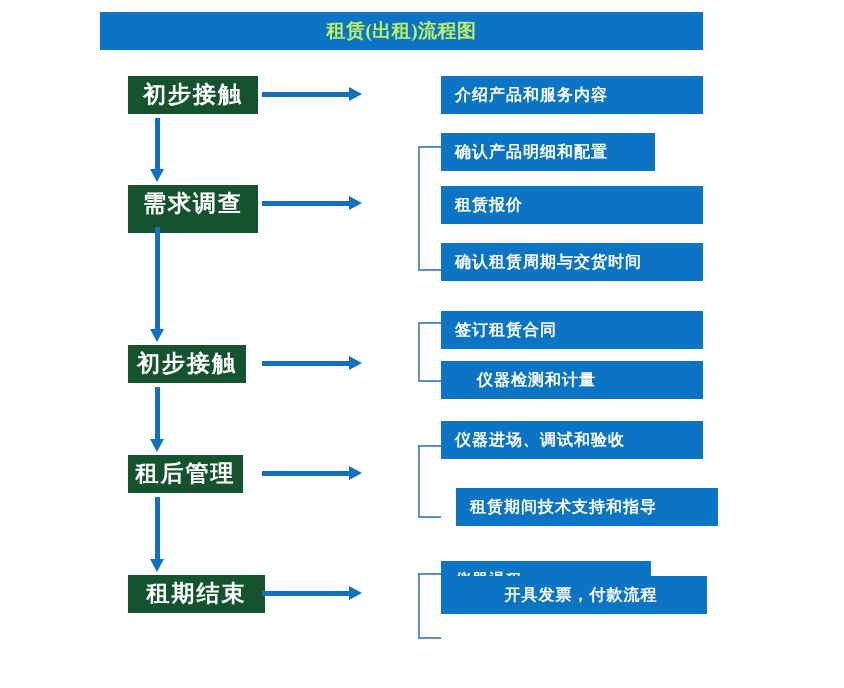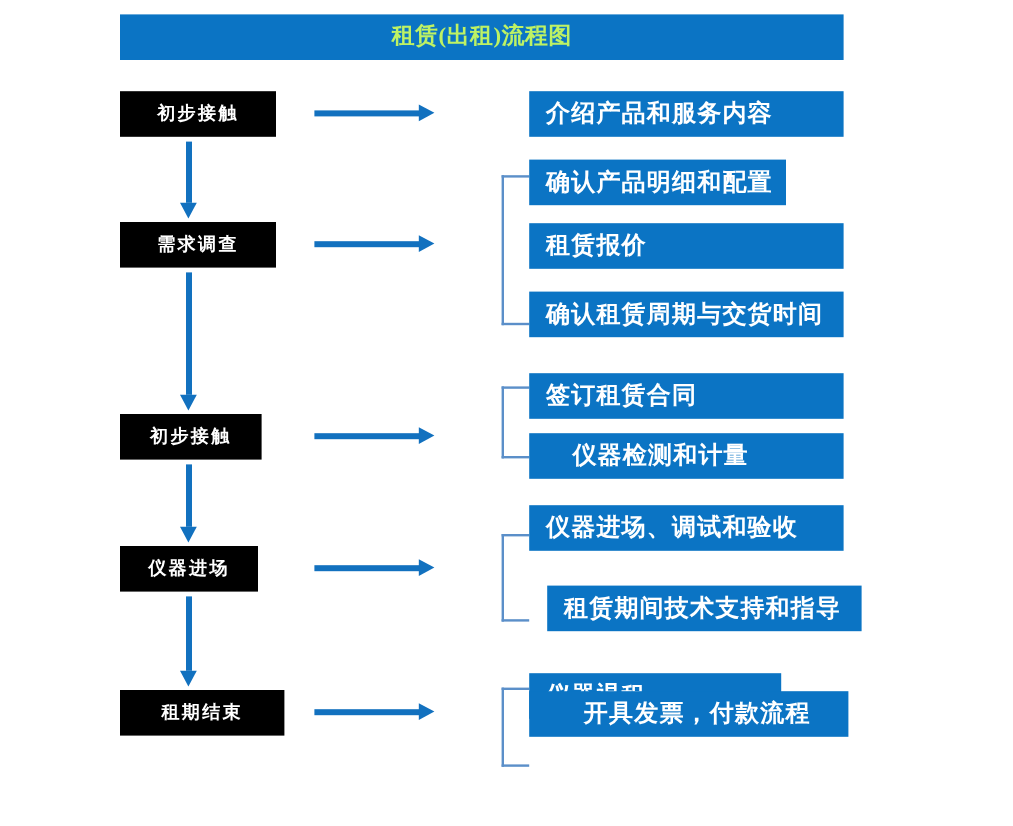--- a/index.html
+++ b/index.html
@@ -34,36 +34,37 @@
     font-weight: bold;
     font-size: 19px;
     line-height: 38px;
     text-align: center;
     letter-spacing: 0.5px;
   }
 
   
   .stage-box {
     position: absolute;
-    background: #000000;
+    background: #14532d;
     color: #ffffff;
     font-weight: bold;
-    font-size: 15px;
+    font-size: 23px;
     text-align: center;
     letter-spacing: 2px;
     white-space: nowrap;
+    margin-left: 28px;
   }
 
   
   .detail-box {
     position: absolute;
     background: #0B74C4;
     color: #ffffff;
     font-weight: bold;
-    font-size: 20px;
+    font-size: 16px;
     letter-spacing: 1px;
     padding-left: 14px;
     white-space: nowrap;
     box-sizing: border-box;
   }
 
   
   .h-arrow {
     position: absolute;
     height: 20px;
@@ -117,25 +118,25 @@
 </style>
 </head>
 <body>
 
 <div id="canvas">
 
   <div class="title-bar">租赁(出租)流程图</div>
 
   <div class="stage-box" style="left:100px; top:76px; width:130px; height:38px; line-height:38px;">初步接触</div>
 
-  <div class="stage-box" style="left:100px; top:185px; width:130px; height:38px; line-height:38px;">需求调查</div>
+  <div class="stage-box" style="left:100px; top:185px; width:130px; height:48px; line-height:38px;">需求调查</div>
 
   <div class="stage-box" style="left:100px; top:345px; width:118px; height:38px; line-height:38px;">初步接触</div>
 
-  <div class="stage-box" style="left:100px; top:455px; width:115px; height:38px; line-height:38px;">仪器进场</div>
+  <div class="stage-box" style="left:100px; top:455px; width:115px; height:38px; line-height:38px;">租后管理</div>
 
   <div class="stage-box" style="left:100px; top:575px; width:137px; height:38px; line-height:38px;">租期结束</div>
 
   <div class="v-arrow" style="left:148px; top:118px; height:64px;">
     <div class="shaft" style="height:51px;"></div>
     <div class="head" style="top:51px;"></div>
   </div>
 
   <div class="v-arrow" style="left:148px; top:227px; height:115px;">
     <div class="shaft" style="height:102px;"></div>

